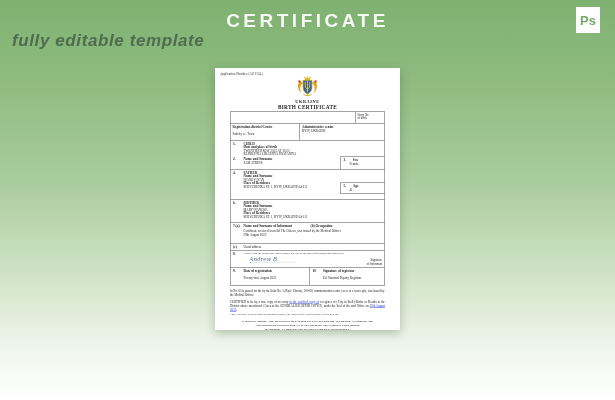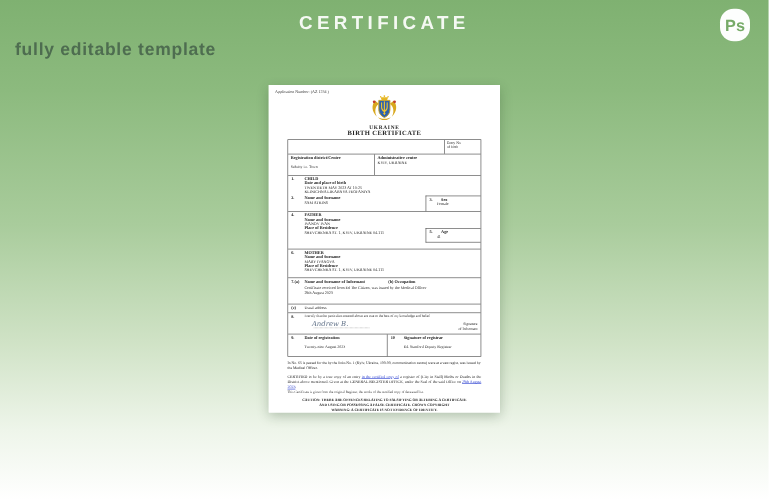--- a/index.html
+++ b/index.html
@@ -10,29 +10,29 @@
     background:linear-gradient(180deg,#7fb171 0%, #8cba7e 18%, #a9cc9c 45%, #cfe2c5 68%, #eef5ea 86%, #ffffff 100%);
   }
   
   .brand{
     position:absolute; left:12px; top:8px;
     font-family:"DejaVu Sans", sans-serif; font-weight:800;
     font-size:17px; letter-spacing:0.8px; color:#ffffff;
   }
   .tagline{
     position:absolute; left:12px; top:31px;
-    font-size:14px; font-weight:600; letter-spacing:0.6px; color:#4e6d50;
+    font-size:17px; font-weight:600; letter-spacing:0.6px; color:#4e6d50;font-style:italic;
   }
   .page-title{
     position:absolute; left:0; top:10px; width:615px; text-align:center;
-    font-size:15px; font-weight:700; letter-spacing:3.5px; color:#f5f9f3;
+    font-size:19px; font-weight:700; letter-spacing:3.5px; color:#f5f9f3;
   }
   .ps-badge{
     position:absolute; left:576px; top:7px; width:24px; height:26px;
-    background:#fdfefd; border-radius:11px; display:flex; align-items:center; justify-content:center;
+    background:#fdfefd; border-radius:0; display:flex; align-items:center; justify-content:center;
     font-weight:bold; font-size:13px; color:#77ab68;
   }
   
   .doc{
     position:absolute; left:215px; top:68px; width:185px; height:262px;
     background:#ffffff; box-shadow:0 3px 9px rgba(30,60,30,.28);
   }
   .doc-inner{
     width:370px; height:524px; transform:scale(.5); transform-origin:0 0;
     background:#ffffff; color:#1d1d1d;

